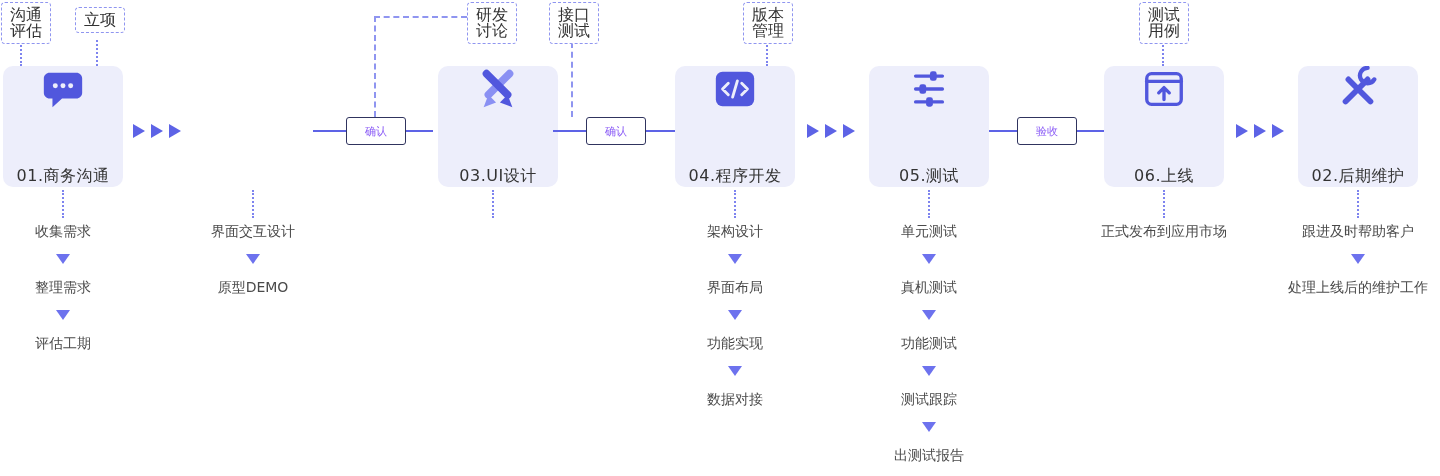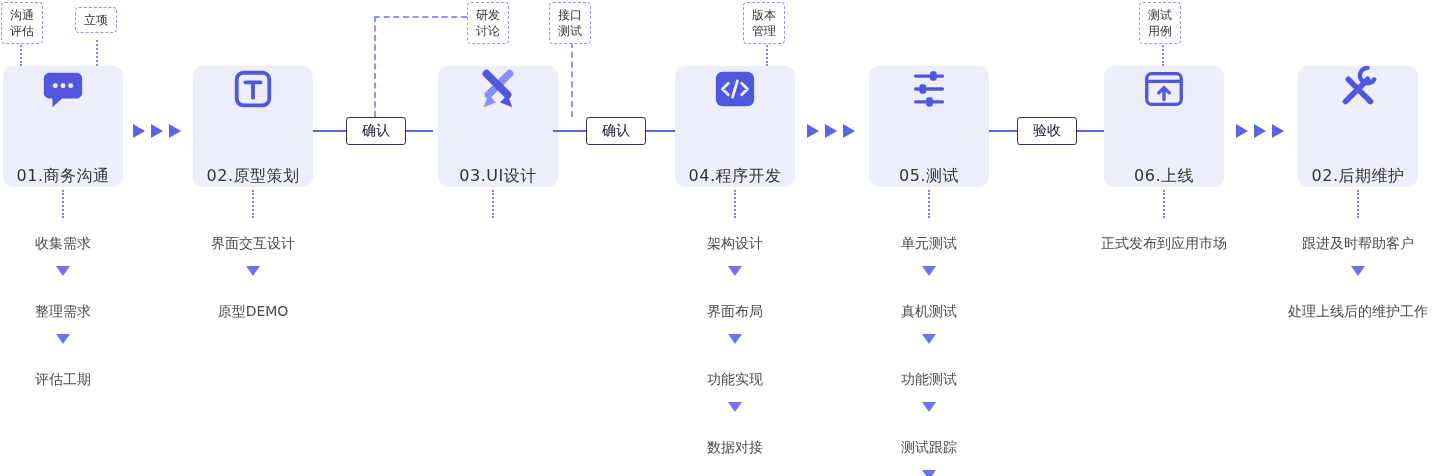--- a/index.html
+++ b/index.html
@@ -12,43 +12,43 @@
     position:absolute;top:66px;width:120px;height:121px;background:#edeefb;
     border-radius:10px;display:flex;flex-direction:column;align-items:center;
     justify-content:space-between;gap:11px;
   }
   .card .icon{display:block;width:46px;height:46px;}
   .card .icon svg{width:46px;height:46px;display:block;}
   .card-title{font-size:16px;color:#333;letter-spacing:0.5px;white-space:nowrap;}
   
   .tag{
     position:absolute;background:#fff;border:1px dashed #8f95f0;border-radius:4px;
-    padding:4px 8px;font-size:12px;color:#333;text-align:center;line-height:16px;
+    padding:4px 8px;font-size:16px;color:#333;text-align:center;line-height:16px;
     white-space:nowrap;z-index:3;
   }
   
   .lbl{
     position:absolute;top:117px;width:58px;height:26px;background:#fff;
-    border:1px solid #30345e;border-radius:3px;font-size:14px;color:#0f172a;
+    border:1px solid #30345e;border-radius:3px;font-size:11px;color:#8b5cf6;
     display:flex;align-items:center;justify-content:center;z-index:2;white-space:nowrap;
   }
   
   .hline{position:absolute;top:130px;height:2px;background:#5d63e6;z-index:1;}
   .vdot{position:absolute;width:0;border-left:2px dotted #7e84ef;z-index:1;}
   .hdash{position:absolute;height:0;border-top:2px dashed #8f95f0;z-index:1;}
   .vdash{position:absolute;width:0;border-left:2px dashed #8f95f0;z-index:1;}
   .chevrons{position:absolute;top:124px;display:flex;gap:6px;z-index:1;}
   .chev{width:12px;height:14px;background:#5d63e6;
         clip-path:polygon(0 0,100% 50%,0 100%);}
   
   .steps{
     position:absolute;top:222px;width:220px;display:flex;flex-direction:column;
     align-items:center;
   }
-  .step{font-size:14px;color:#4a4a4a;line-height:18px;white-space:nowrap;margin-top:12px;}
+  .step{font-size:14px;color:#4a4a4a;line-height:18px;white-space:nowrap;}
   .darr{
     width:0;height:0;border-left:7px solid transparent;border-right:7px solid transparent;
     border-top:10px solid #6d72ee;margin:14px 0;
   }
 </style>
 </head>
 <body>
 
 <div class="canvas">
 
@@ -113,29 +113,20 @@
       <svg viewBox="0 0 48 48">
           <path fill="#5157dd" d="M10 7h28c3.3 0 6 2.7 6 6v15c0 3.3-2.7 6-6 6H23l-10 9v-9h-3c-3.3 0-6-2.7-6-6V13c0-3.3 2.7-6 6-6z"></path>
           <circle cx="16" cy="20.5" r="2.6" fill="#edeefb"></circle>
           <circle cx="24" cy="20.5" r="2.6" fill="#edeefb"></circle>
           <circle cx="32" cy="20.5" r="2.6" fill="#edeefb"></circle>
         </svg>
     </span>
     <div class="card-title">01.商务沟通</div>
   </div>
 
-  <div class="card" style="left:193px">
-    <span class="icon">
-      <svg viewBox="0 0 48 48" fill="none" stroke="#5157dd" stroke-width="4" stroke-linecap="round" stroke-linejoin="round">
-          <rect x="7" y="7" width="34" height="34" rx="7"></rect>
-          <path d="M16 17h16M24 17v16"></path>
-        </svg>
-    </span>
-    <div class="card-title">02.原型策划</div>
-  </div>
 
   <div class="card" style="left:438px">
     <span class="icon">
       <svg viewBox="0 0 48 48">
         <path d="M36 8L14 30" stroke="#8a90f3" stroke-width="8" stroke-linecap="round"></path>
         <path d="M14 30l-5 13 13-5z" fill="#8a90f3"></path>
         <path d="M12 8l22 22" stroke="#5157dd" stroke-width="8" stroke-linecap="round"></path>
         <path d="M34 30l5 13-13-5z" fill="#5157dd"></path>
       </svg>
     </span>

